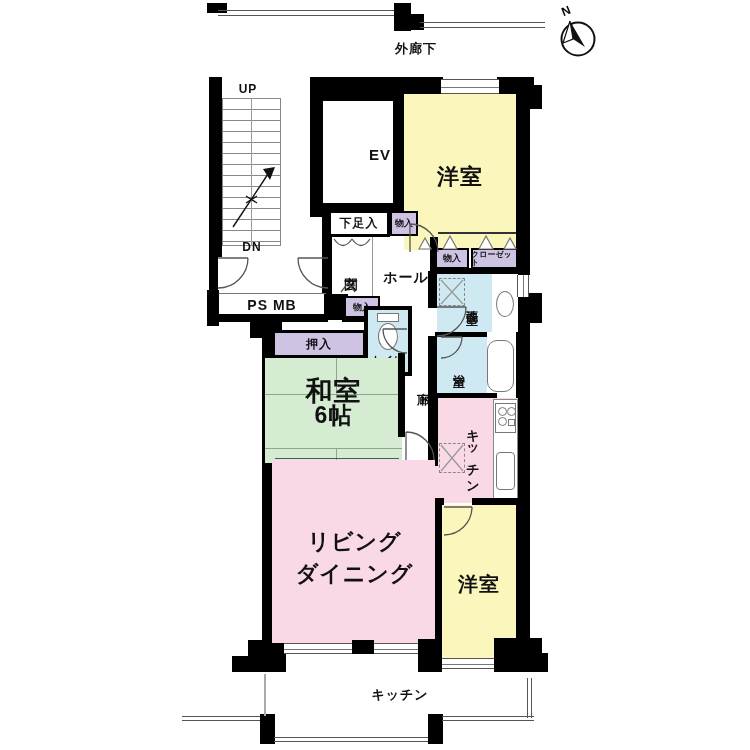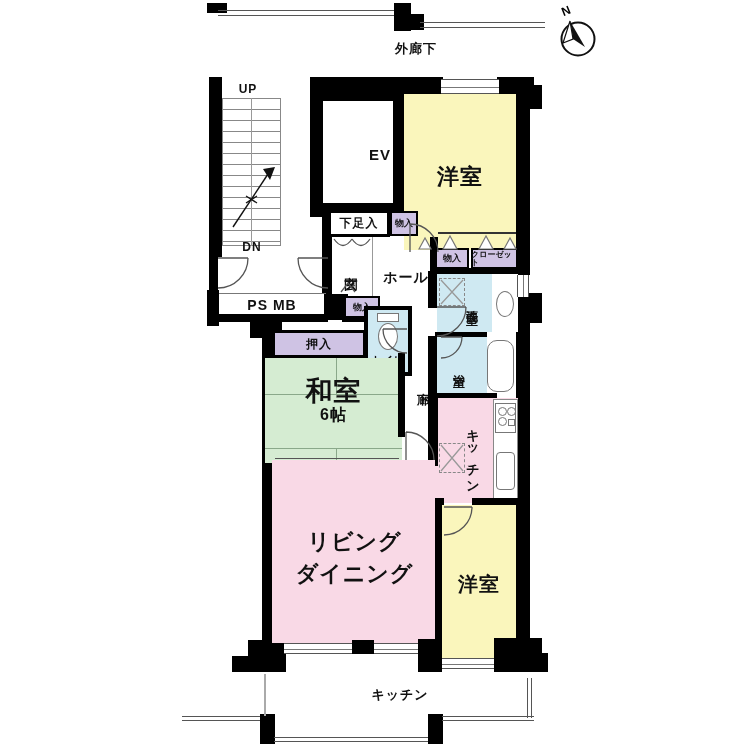--- a/index.html
+++ b/index.html
@@ -101,21 +101,21 @@
   <div class="room purple" style="left:272px;top:330px;width:94px;height:28px;border:3px solid #000;"></div>
   <div class="lbl" style="left:272px;top:336px;width:94px;height:16px;font-size:12px;">押入</div>
   <div class="room green" style="left:265px;top:358px;width:137px;height:105px;">
     <div class="thinline" style="left:0;top:36px;width:137px;height:1px;position:absolute;"></div>
     <div class="thinline" style="left:0;top:90px;width:137px;height:1px;position:absolute;"></div>
     <div class="thinline" style="left:71px;top:0;width:1px;height:36px;position:absolute;"></div>
     <div class="thinline" style="left:71px;top:90px;width:1px;height:15px;position:absolute;"></div>
   </div>
   <div class="wall" style="left:398px;top:353px;width:7px;height:84px;"></div>
   <div class="lbl" style="left:265px;top:378px;width:137px;height:26px;font-size:27px;">和室</div>
-  <div class="lbl" style="left:265px;top:403px;width:137px;height:24px;font-size:16px;">6帖</div>
+  <div class="lbl" style="left:265px;top:403px;width:137px;height:24px;font-size:23px;">6帖</div>
   <div class="rail" style="left:275px;top:458px;width:124px;height:5px;"></div>
 
   <div class="lbl vert" style="left:414px;top:363px;width:18px;height:44px;font-size:12px;">廊下</div>
 
   <div class="room purple" style="left:435px;top:248px;width:34px;height:21px;border:2px solid #000;"></div>
   <div class="lbl" style="left:435px;top:252px;width:34px;height:13px;font-size:9px;letter-spacing:0;">物入</div>
   <div class="room purple" style="left:471px;top:248px;width:47px;height:21px;border:2px solid #000;"></div>
   <div class="lbl" style="left:471px;top:252px;width:47px;height:13px;font-size:8px;letter-spacing:0;">クローゼット</div>
   <div class="wall" style="left:430px;top:268px;width:88px;height:6px;"></div>
 

